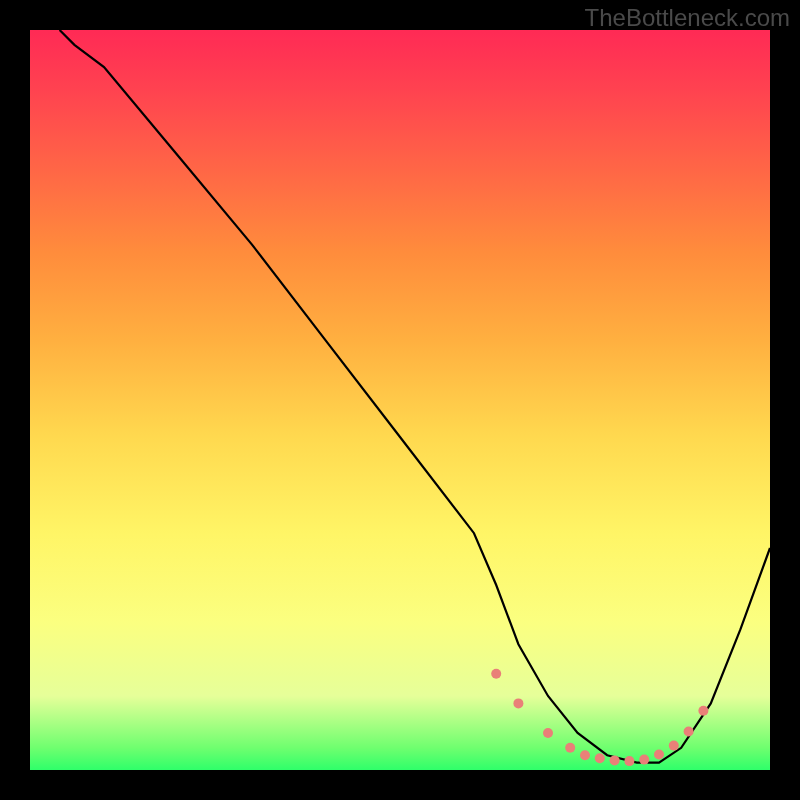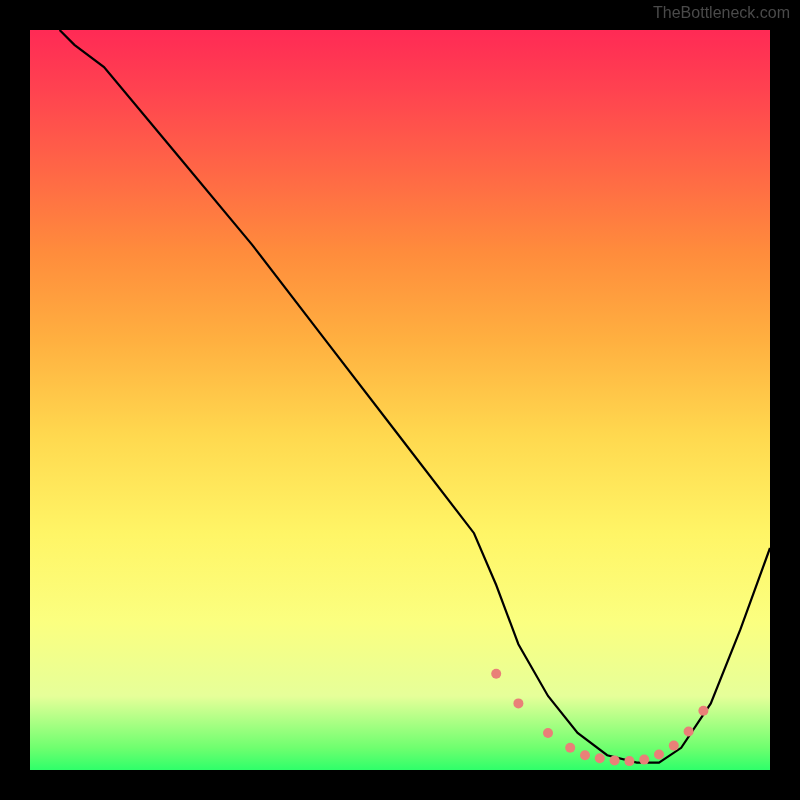--- a/index.html
+++ b/index.html
@@ -8,21 +8,21 @@
     height: 800px;
     background: #000;
     position: relative;
     font-family: Arial, Helvetica, sans-serif;
   }
   .watermark {
     position: absolute;
     top: 4px;
     right: 10px;
     color: #4a4a4a;
-    font-size: 16px;
+    font-size: 24px;
     font-weight: 500;
     z-index: 10;
   }
   .plot-area {
     position: absolute;
     background: linear-gradient(to bottom,
       #ff2a55 0%,
       #ff4250 8%,
       #ff6a45 20%,
       #ff8c3c 30%,

